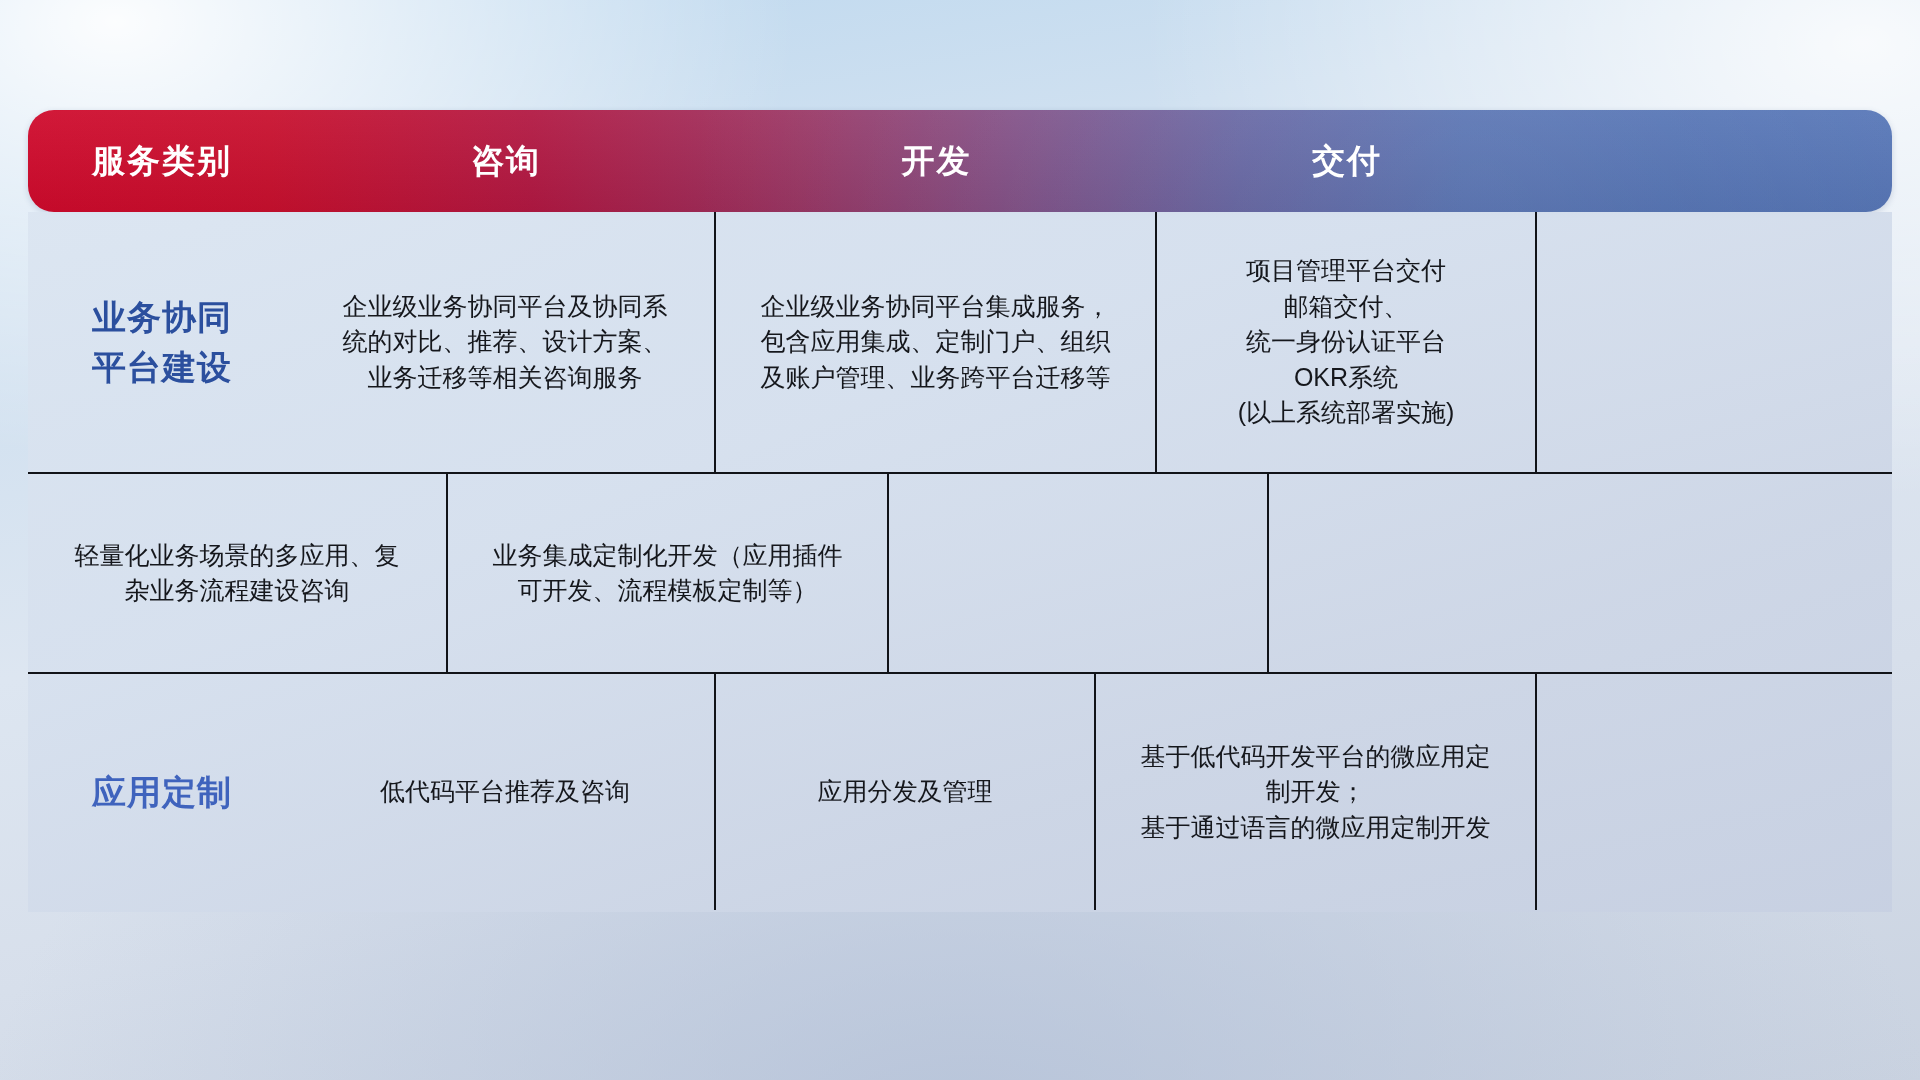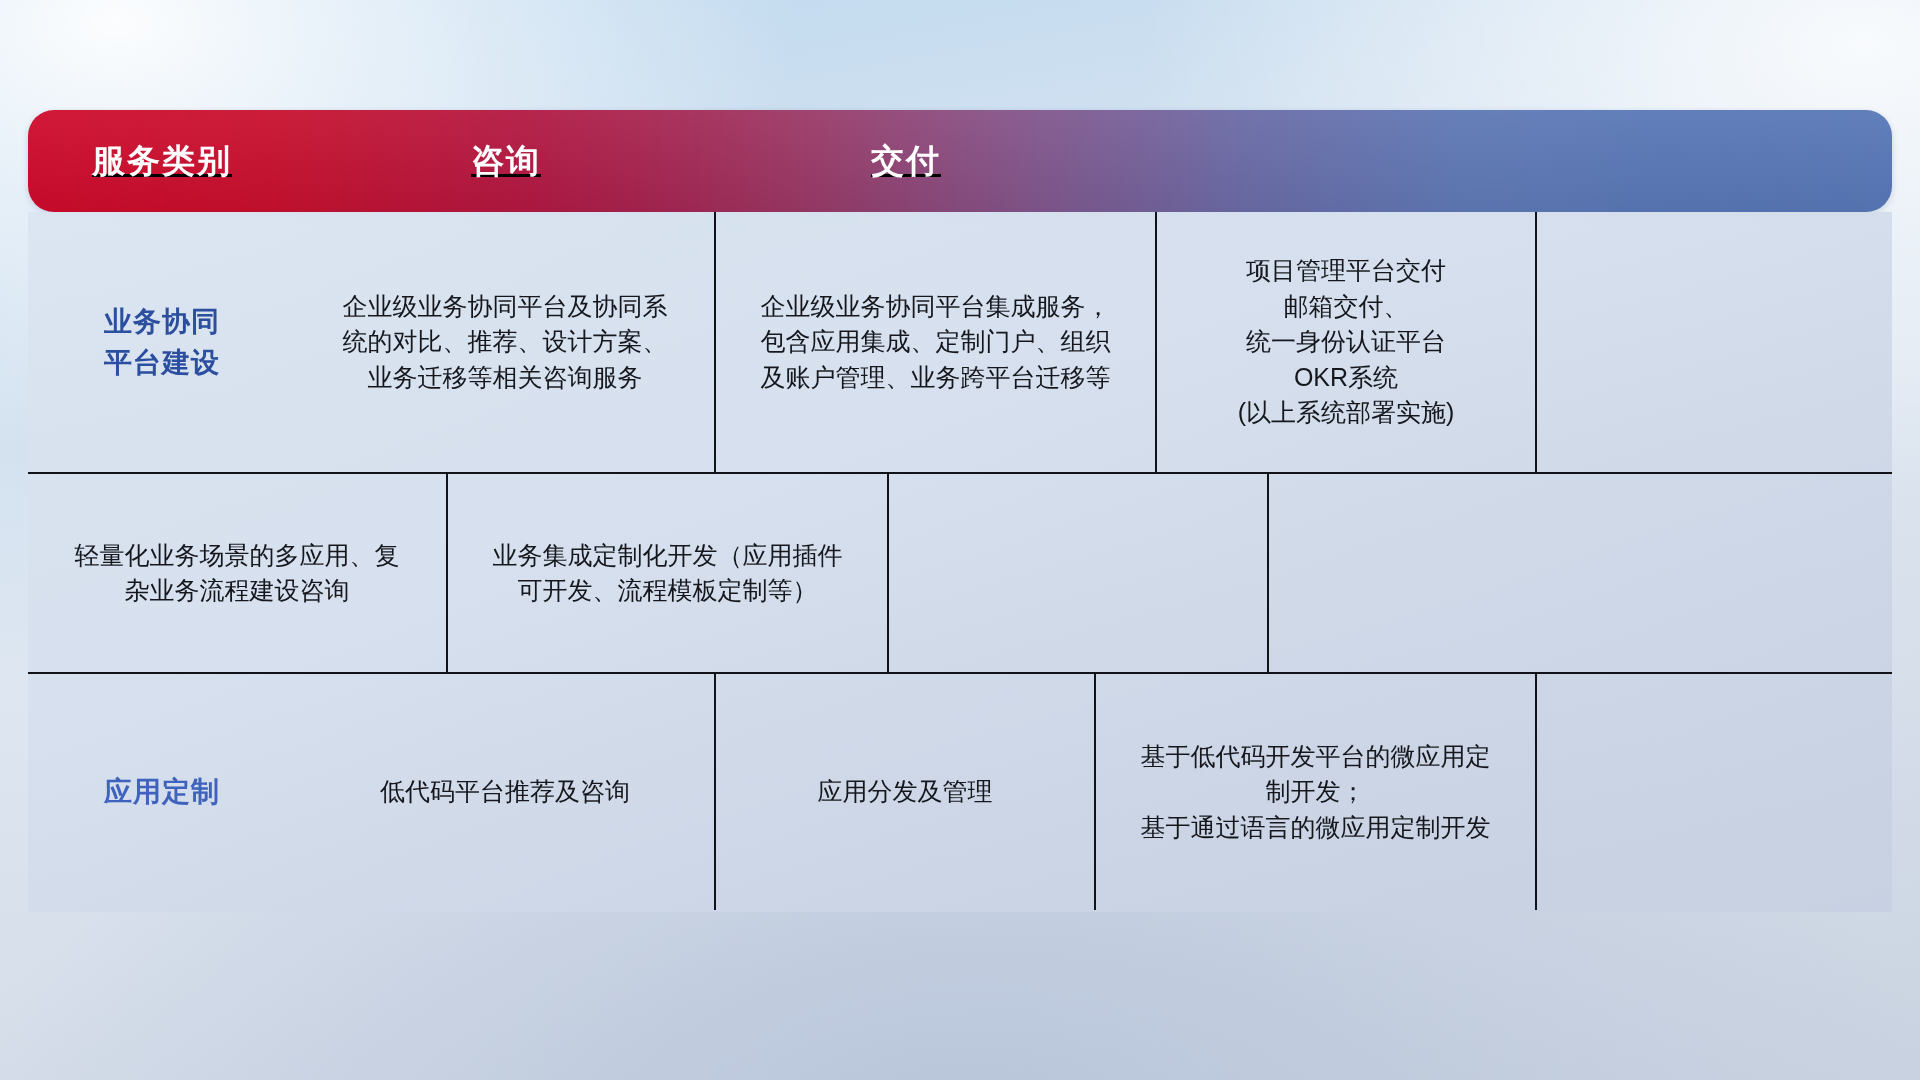--- a/index.html
+++ b/index.html
@@ -45,21 +45,20 @@
         #9a3462 41%,
         #7e4c84 53%,
         #5f5f9f 65%,
         #4c69ad 77%,
         #4a6bb0 88%,
         #4f70b4 100%);
     display: flex;
     align-items: center;
     box-shadow: 0 2px 6px rgba(40,60,110,0.18);
     overflow: hidden;
-    text-decoration: underline;
   }
   .thead::after {
     content: "";
     position: absolute;
     inset: 0;
     background:
       radial-gradient(circle at 78% 70%, rgba(255,255,255,0.10) 0%, rgba(255,255,255,0) 55%),
       linear-gradient(180deg, rgba(255,255,255,0.06) 0%, rgba(0,0,0,0.05) 100%);
     pointer-events: none;
   }
@@ -116,40 +115,41 @@
 
   
   .h-label { width: 268px; }
   .h-consult { width: 420px; }
   .h-dev { width: 441px; }
   .h-deliver { width: 380px; }
   .h-ops { width: 355px; }
 
   .row-label {
     color: #2b4f9e;
-    font-size: 28px;
+    font-size: 34px;
     font-weight: bold;
     line-height: 1.48;
     letter-spacing: 1px;
     text-align: left;
     white-space: pre-line;
   }
   .row-label.blue-2 { color: #3a62b4; }
   .row-label.blue-3 { color: #3f63bd; }
 </style>
 </head>
 <body>
 
 <div class="stage">
 
   <div class="table-wrap">
 
     <div class="thead">
       <div class="th h-label">服务类别</div>
       <div class="th h-consult">咨询</div>
+      <div class="th h-dev">开发</div>
       <div class="th h-deliver">交付</div>
     </div>
 
     <div class="tbody">
 
       <div class="trow r1">
         <div class="td c-label">
           <span class="row-label">业务协同
 平台建设</span>
         </div>

